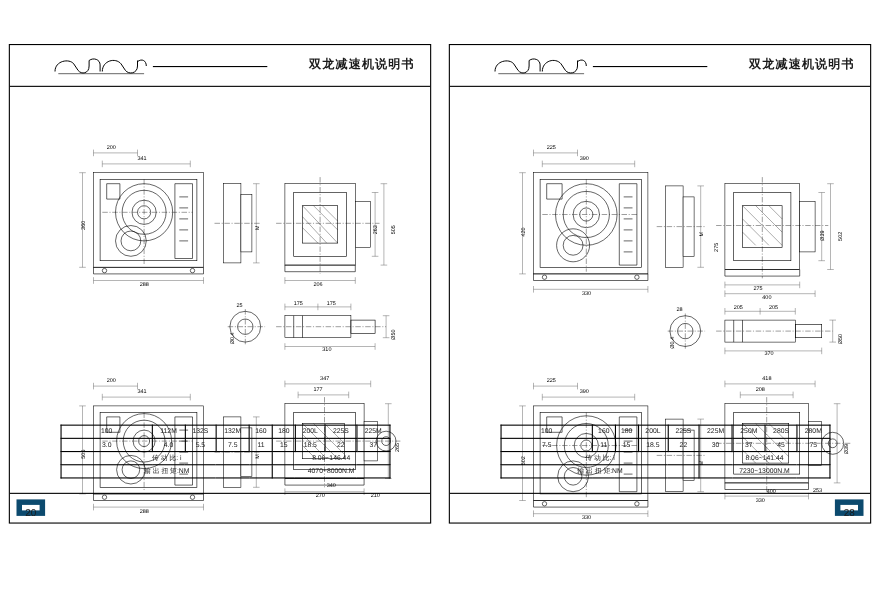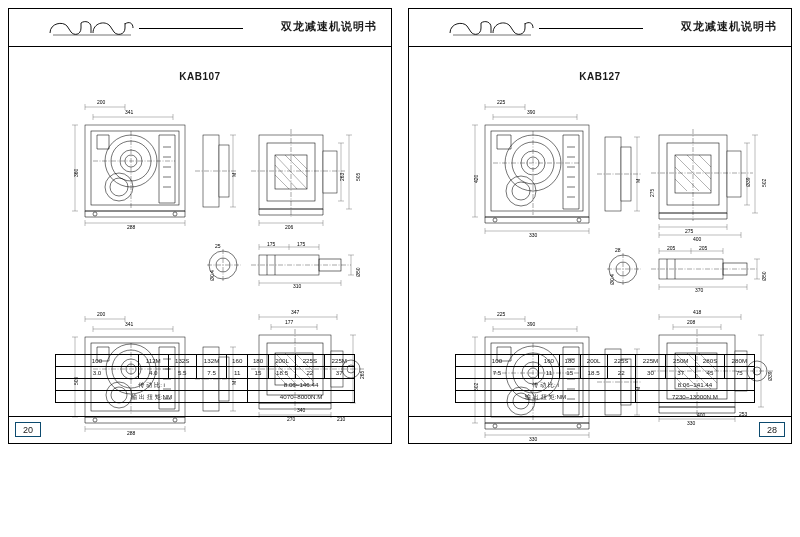--- a/index.html
+++ b/index.html
@@ -18,20 +18,21 @@
     position: relative;
     width: 800px;
     height: 537px;
     display: flex;
   }
   .page {
     position: relative;
     width: 400px;
     height: 452px;
     box-sizing: border-box;
+    margin-top: 32px;
   }
   .page-inner {
     position: absolute;
     left: 8px;
     right: 8px;
     top: 8px;
     bottom: 8px;
     border: 1px solid #000;
     box-sizing: border-box;
   }
@@ -66,21 +67,21 @@
     top: 19px;
     height: 0;
     border-top: 1px solid #000;
   }
   
   .pgnum {
     position: absolute;
     bottom: 6px;
     width: 26px;
     height: 15px;
-    border: 1px solid #0c4a6e;
+    border: 5px solid #0c4a6e;
     font-size: 9px;
     line-height: 15px;
     text-align: center;
     box-sizing: border-box;
   }
   .pgnum.left { left: 6px; }
   .pgnum.right { right: 6px; }
   .foot-rule {
     position: absolute;
     left: 0; right: 0;
@@ -157,21 +158,20 @@
             <path class="ln2" d="M34 6 C38 3, 44 5, 44 10 L44 16"></path>
             <path class="ln2" d="M46 16 C46 6, 58 3, 63 9 L67 15 C70 19, 78 18, 78 11 L78 6"></path>
             <path class="ln2" d="M78 7 C82 4, 86 6, 86 11"></path>
             <path class="ln" d="M6 18 L84 18"></path>
           </svg>
         </div>
         <div class="hdr-rule"></div>
         <div class="hdr-title">双龙减速机说明书</div>
       </div>
 
-      <div class="sect-title t1">KAB107</div>
 
       <div class="draw" style="left:54px; top:82px; width:190px; height:140px;">
         <svg width="190" height="140" viewBox="0 0 190 140">
 
           <path class="lnthin" d="M22 16 L62 16 M22 13 L22 19 M62 13 L62 19"></path>
           <path class="lnthin" d="M30 26 L110 26 M30 23 L30 29 M110 23 L110 29"></path>
 
           <rect class="fillw" x="22" y="34" width="100" height="86"></rect>
           <rect class="ln" x="28" y="40" width="88" height="74"></rect>
 
@@ -355,21 +355,20 @@
             <path class="ln2" d="M34 6 C38 3, 44 5, 44 10 L44 16"></path>
             <path class="ln2" d="M46 16 C46 6, 58 3, 63 9 L67 15 C70 19, 78 18, 78 11 L78 6"></path>
             <path class="ln2" d="M78 7 C82 4, 86 6, 86 11"></path>
             <path class="ln" d="M6 18 L84 18"></path>
           </svg>
         </div>
         <div class="hdr-rule"></div>
         <div class="hdr-title">双龙减速机说明书</div>
       </div>
 
-      <div class="sect-title t1">KAB127</div>
 
       <div class="draw" style="left:54px; top:82px; width:190px; height:150px;">
         <svg width="190" height="150" viewBox="0 0 190 150">
           <path class="lnthin" d="M22 16 L62 16 M22 13 L22 19 M62 13 L62 19"></path>
           <path class="lnthin" d="M30 26 L114 26 M30 23 L30 29 M114 23 L114 29"></path>
           <rect class="fillw" x="22" y="34" width="104" height="92"></rect>
           <rect class="ln" x="28" y="40" width="92" height="80"></rect>
           <circle class="ln" cx="70" cy="72" r="28"></circle>
           <circle class="ln" cx="70" cy="72" r="21"></circle>
           <circle class="ln" cx="70" cy="72" r="12"></circle>

